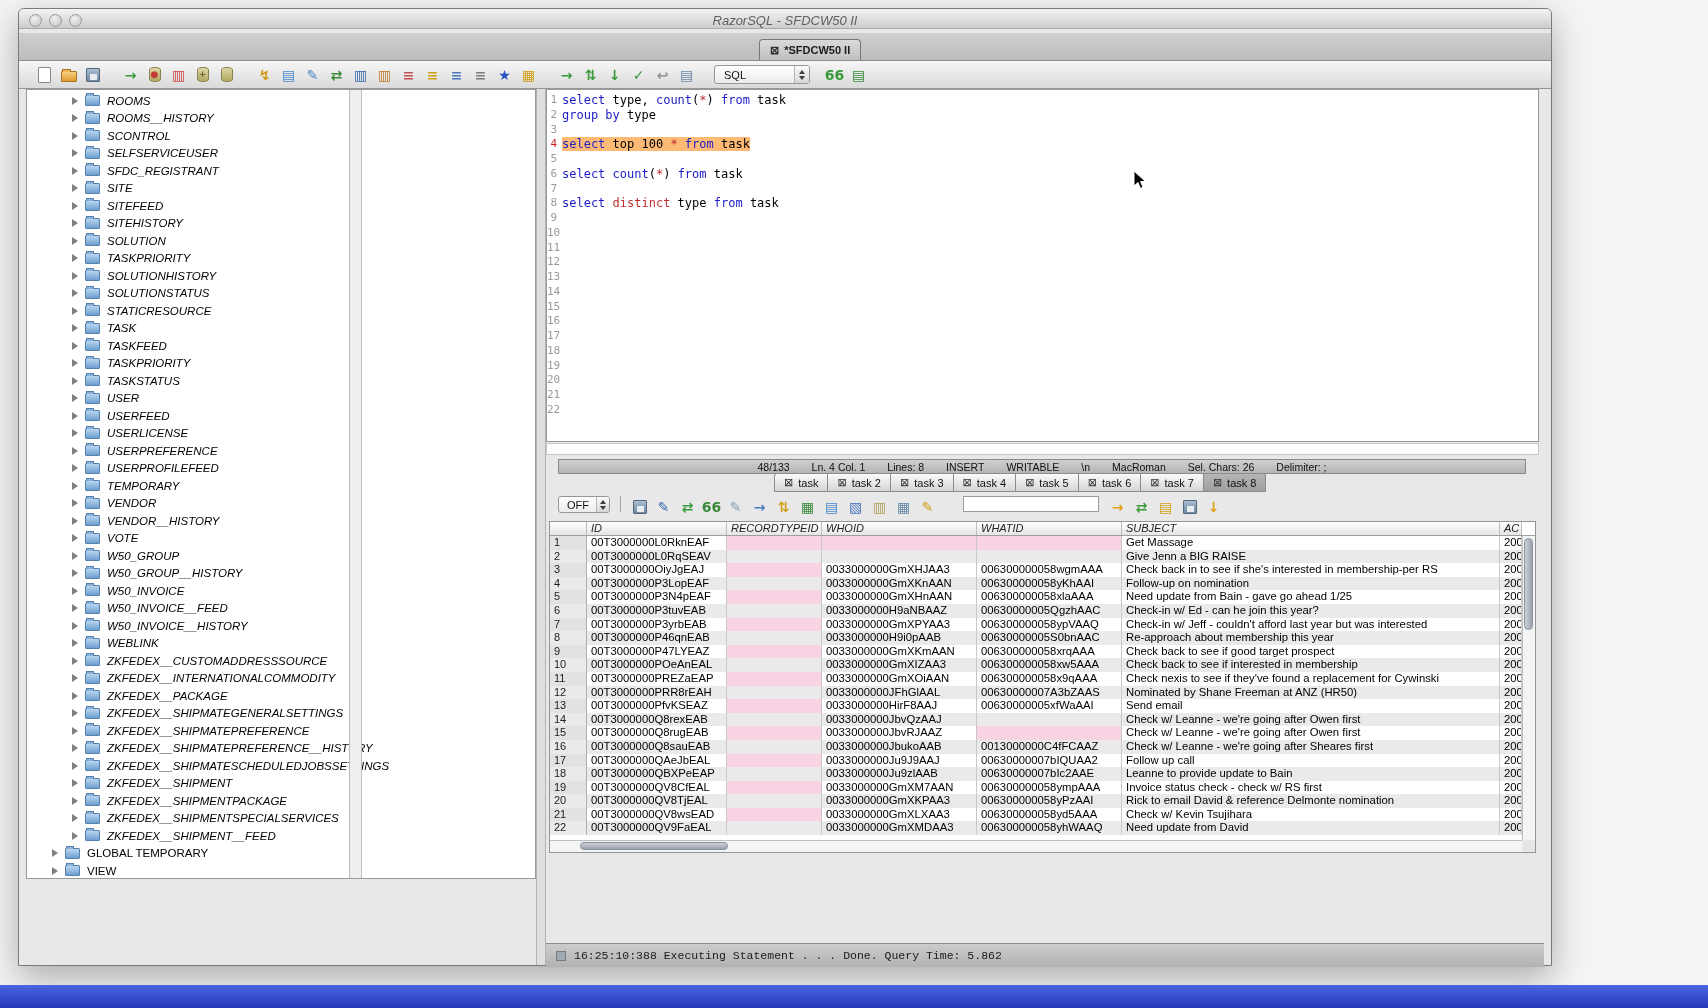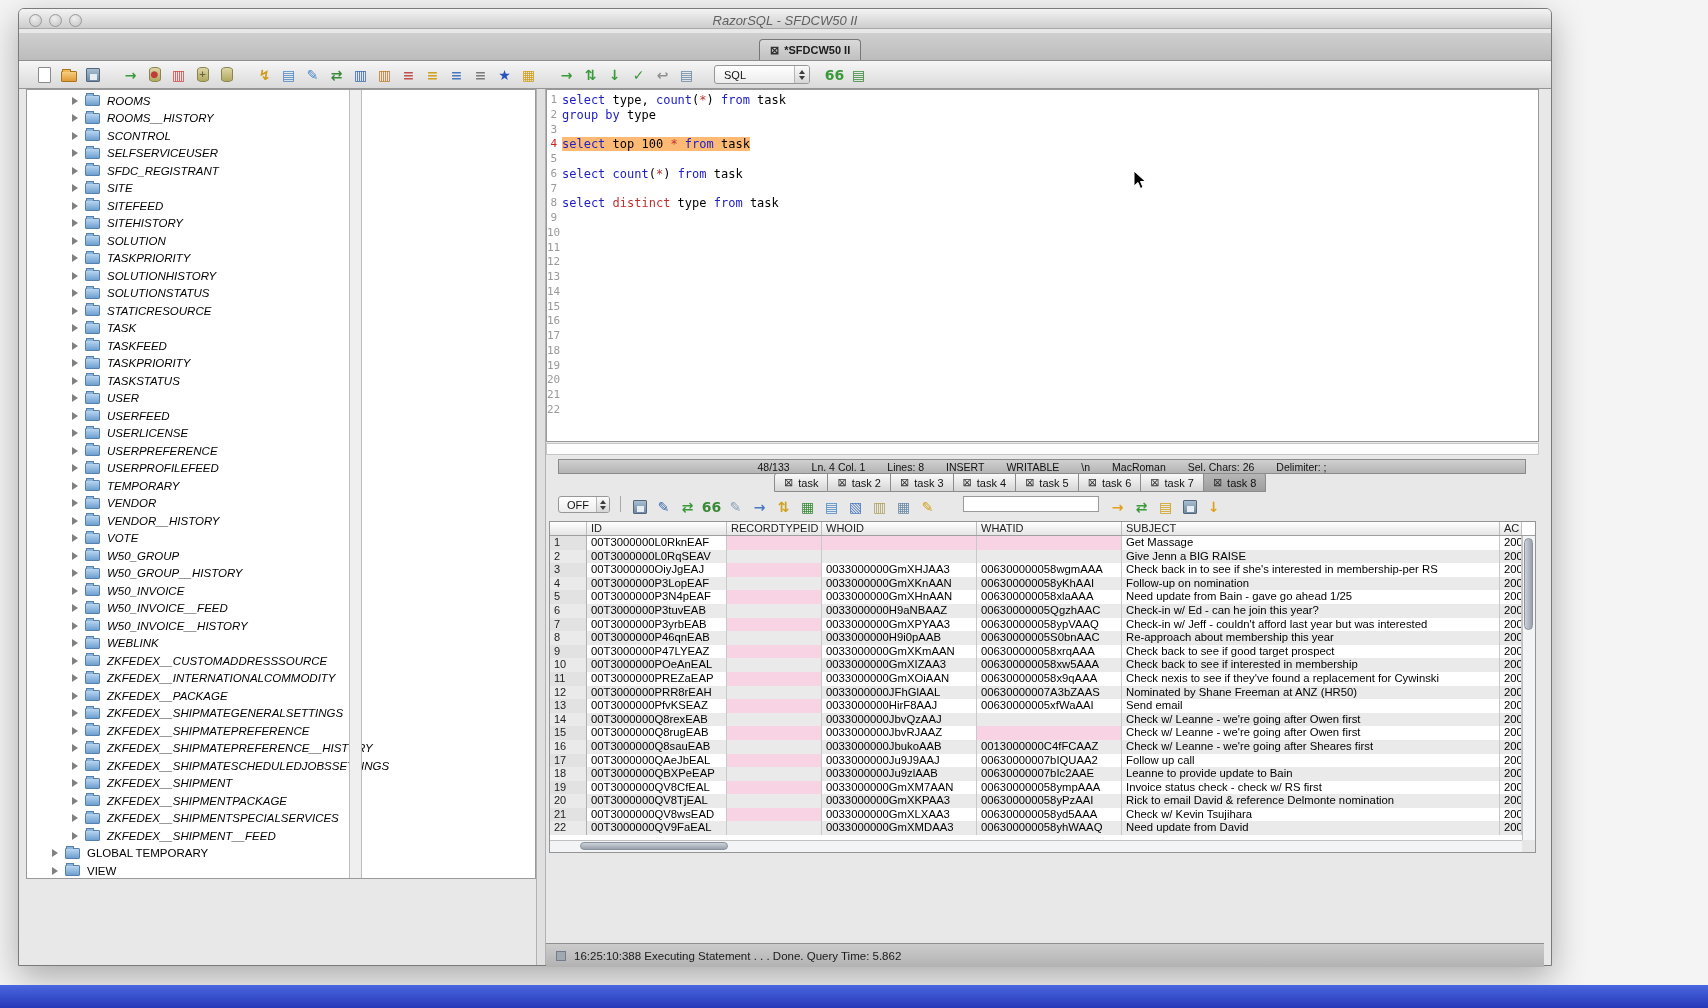--- a/index.html
+++ b/index.html
@@ -125,21 +125,21 @@
   .lselect .stepper { width:13px; }
   .vsep { width:1px; height:16px; background:#a8a8a8; margin:0 8px 0 2px; }
   .searchbox { width:136px; height:16px; border:1px solid #9a9a9a; background:#fff;
     font-size:11px; padding:0 4px; margin:0 8px 0 22px; }
 
   
   .tablewrap { position:absolute; left:3px; top:432px; width:987px; height:332px;
     background:#fff; border:1px solid #949494; overflow:hidden; }
   .hrow { display:flex; height:14px; border-bottom:1px solid #9f9f9f; }
   .hcell { background:linear-gradient(#ffffff,#e5e5e5); border-right:1px solid #bdbdbd;
-    font-size:11px; color:#222; padding-left:4px; overflow:hidden; white-space:nowrap; line-height:13px; flex:none; }
+    font-size:11px; color:#222; padding-left:4px; overflow:hidden; white-space:nowrap; line-height:13px; flex:none;font-style:italic; }
   .drow { display:flex; height:13.6px; }
   .drow.alt .cell { background:#eaeaea; }
   .cell { font-size:11.3px; line-height:13.6px; color:#000; padding-left:4px; overflow:hidden;
     white-space:nowrap; border-right:1px solid #c9c9c9; background:#fff; flex:none; }
   .cell.gut { background:#e2e2e2; border-right:1px solid #b0b0b0; color:#222; font-size:11px; }
   .cell.pink { background:#f8d3e3; }
   .w0{width:37px} .w1{width:140px} .w2{width:95px} .w3{width:155px} .w4{width:145px} .w5{width:378px} .w6{width:22px}
 
   .vscroll { position:absolute; right:0; top:14px; bottom:12px; width:13px; background:#f2f4f6;
     border-left:1px solid #c0c0c0; }
@@ -147,21 +147,21 @@
     background:linear-gradient(90deg,#cdd2d9,#99a1ac); border:1px solid #8a929e; border-radius:5px; }
   .hscroll { position:absolute; left:0; right:13px; bottom:0; height:12px; background:#f2f4f6;
     border-top:1px solid #c0c0c0; }
   .hthumb { position:absolute; left:30px; top:1px; width:148px; height:8px;
     background:linear-gradient(#cdd2d9,#99a1ac); border:1px solid #8a929e; border-radius:5px; }
   .scorner { position:absolute; right:0; bottom:0; width:13px; height:12px; background:#e6e6e6; }
 
   
   .bstatus { position:absolute; left:0; right:0; top:854px; height:24px;
     background:linear-gradient(#cccccc,#b2b2b2); border-top:1px solid #8e8e8e;
-    display:flex; align-items:center; font-family:Liberation Sans, sans-serif;
+    display:flex; align-items:center; font-family:Liberation Mono, monospace;
     font-size:11.5px; color:#1a1a1a; }
   .bsq { width:10px; height:10px; background:#a0a8b2; border:1px solid #737d89; margin:0 8px 0 10px; flex:none; }
 
   .mousecursor { position:absolute; left:1133px; top:170px; z-index:50; }
 </style>
 </head>
 <body>
 
 <div class="window">
 

